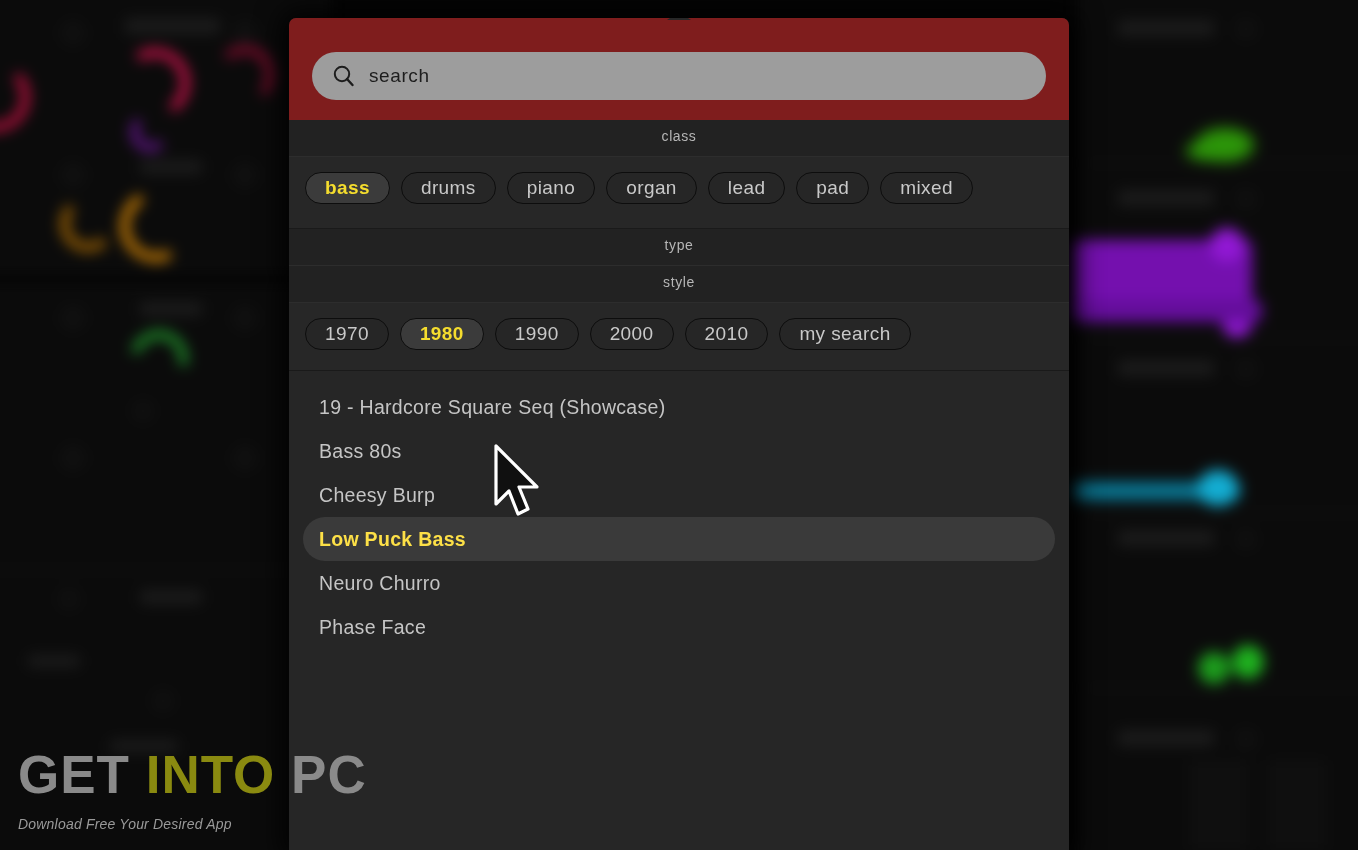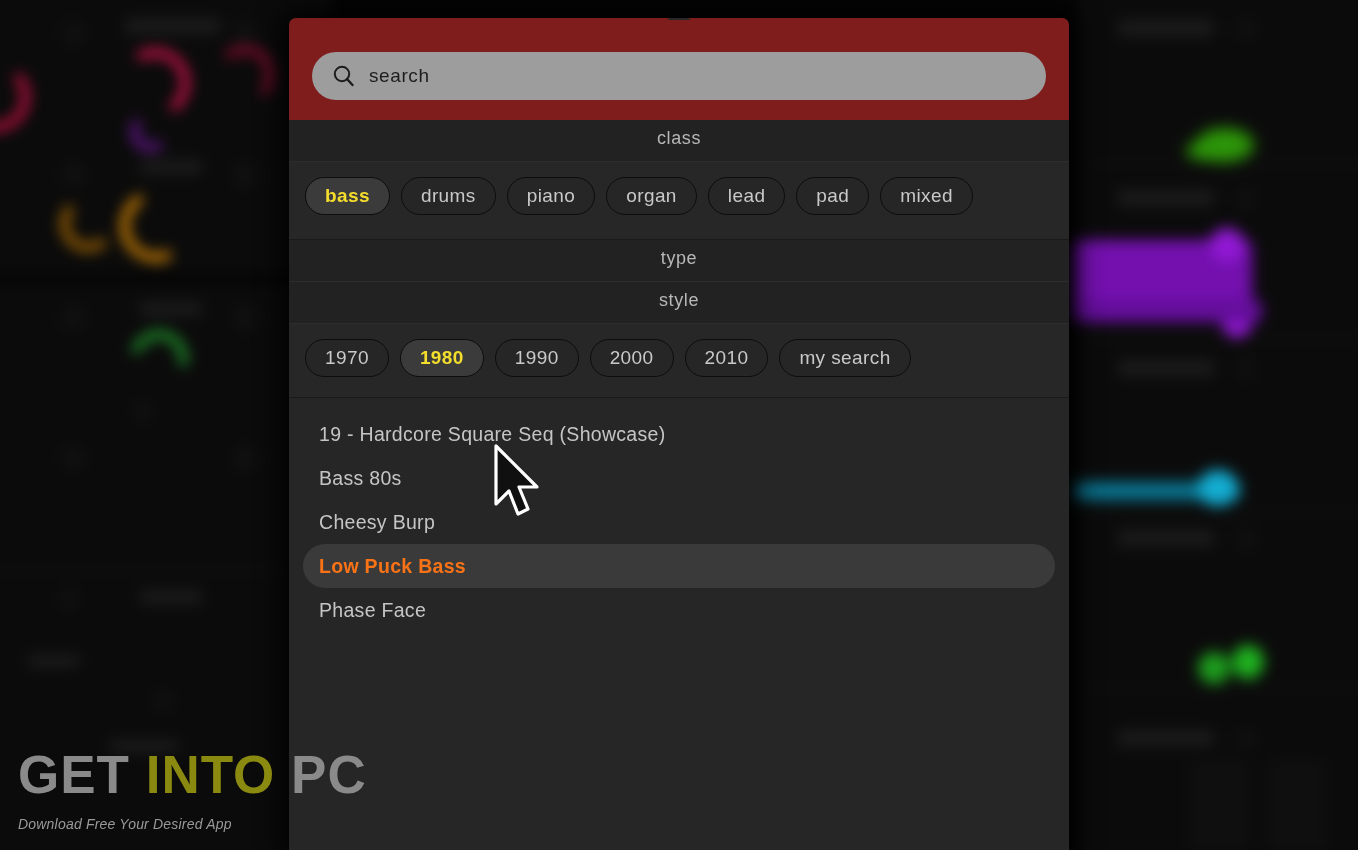--- a/index.html
+++ b/index.html
@@ -140,39 +140,39 @@
   .search-bar .mag svg { display: block; }
   .search-placeholder {
     font-size: 19px;
     color: #1d1d1d;
     letter-spacing: 0.6px;
   }
 
   
   .section-head {
     text-align: center;
-    font-size: 18px;
+    font-size: 14px;
     color: #b7b7b7;
     letter-spacing: 0.6px;
     padding: 8px 0 12px 0;
     background: #222222;
     border-bottom: 1px solid #2d2d2d;
   }
   .section-body {
     background: #272727;
     padding: 15px 0 24px 16px;
     display: flex;
     flex-wrap: wrap;
     gap: 12px 11px;
     border-bottom: 1px solid #1a1a1a;
   }
   .section-body.tight { padding-bottom: 20px; }
 
   .pill {
-    height: 38px;
+    height: 32px;
     padding: 0 19px;
     display: inline-flex;
     align-items: center;
     justify-content: center;
     border: 1.5px solid #0d0d0d;
     border-radius: 19px;
     background: #262626;
     color: #c9c9c9;
     font-size: 19px;
     letter-spacing: 0.4px;
@@ -196,21 +196,21 @@
     display: flex;
     align-items: center;
     padding: 0 16px;
     border-radius: 22px;
     color: #c5c5c5;
     font-size: 19.5px;
     letter-spacing: 0.3px;
   }
   .preset-row.selected {
     background: #3a3a3a;
-    color: #f97316;
+    color: #fde047;
     font-weight: bold;
   }
 
   
   .cursor {
     position: absolute;
     left: 492px;
     top: 444px;
     width: 56px;
     height: 78px;
@@ -339,20 +339,21 @@
       <div class="pill">2000</div>
       <div class="pill">2010</div>
       <div class="pill">my search</div>
     </div>
 
     <div class="preset-list">
       <div class="preset-row">19 - Hardcore Square Seq (Showcase)</div>
       <div class="preset-row">Bass 80s</div>
       <div class="preset-row">Cheesy Burp</div>
       <div class="preset-row selected">Low Puck Bass</div>
+      <div class="preset-row">Neuro Churro</div>
       <div class="preset-row">Phase Face</div>
     </div>
   </div>
 
   <div class="cursor">
     <svg width="56" height="78" viewBox="0 0 56 78">
       <polygon points="4,2 4,60 17,47 26,70 36,65 27,43 45,43" fill="#101010" stroke="#ffffff" stroke-width="3.2" stroke-linejoin="round"></polygon>
     </svg>
   </div>
 

